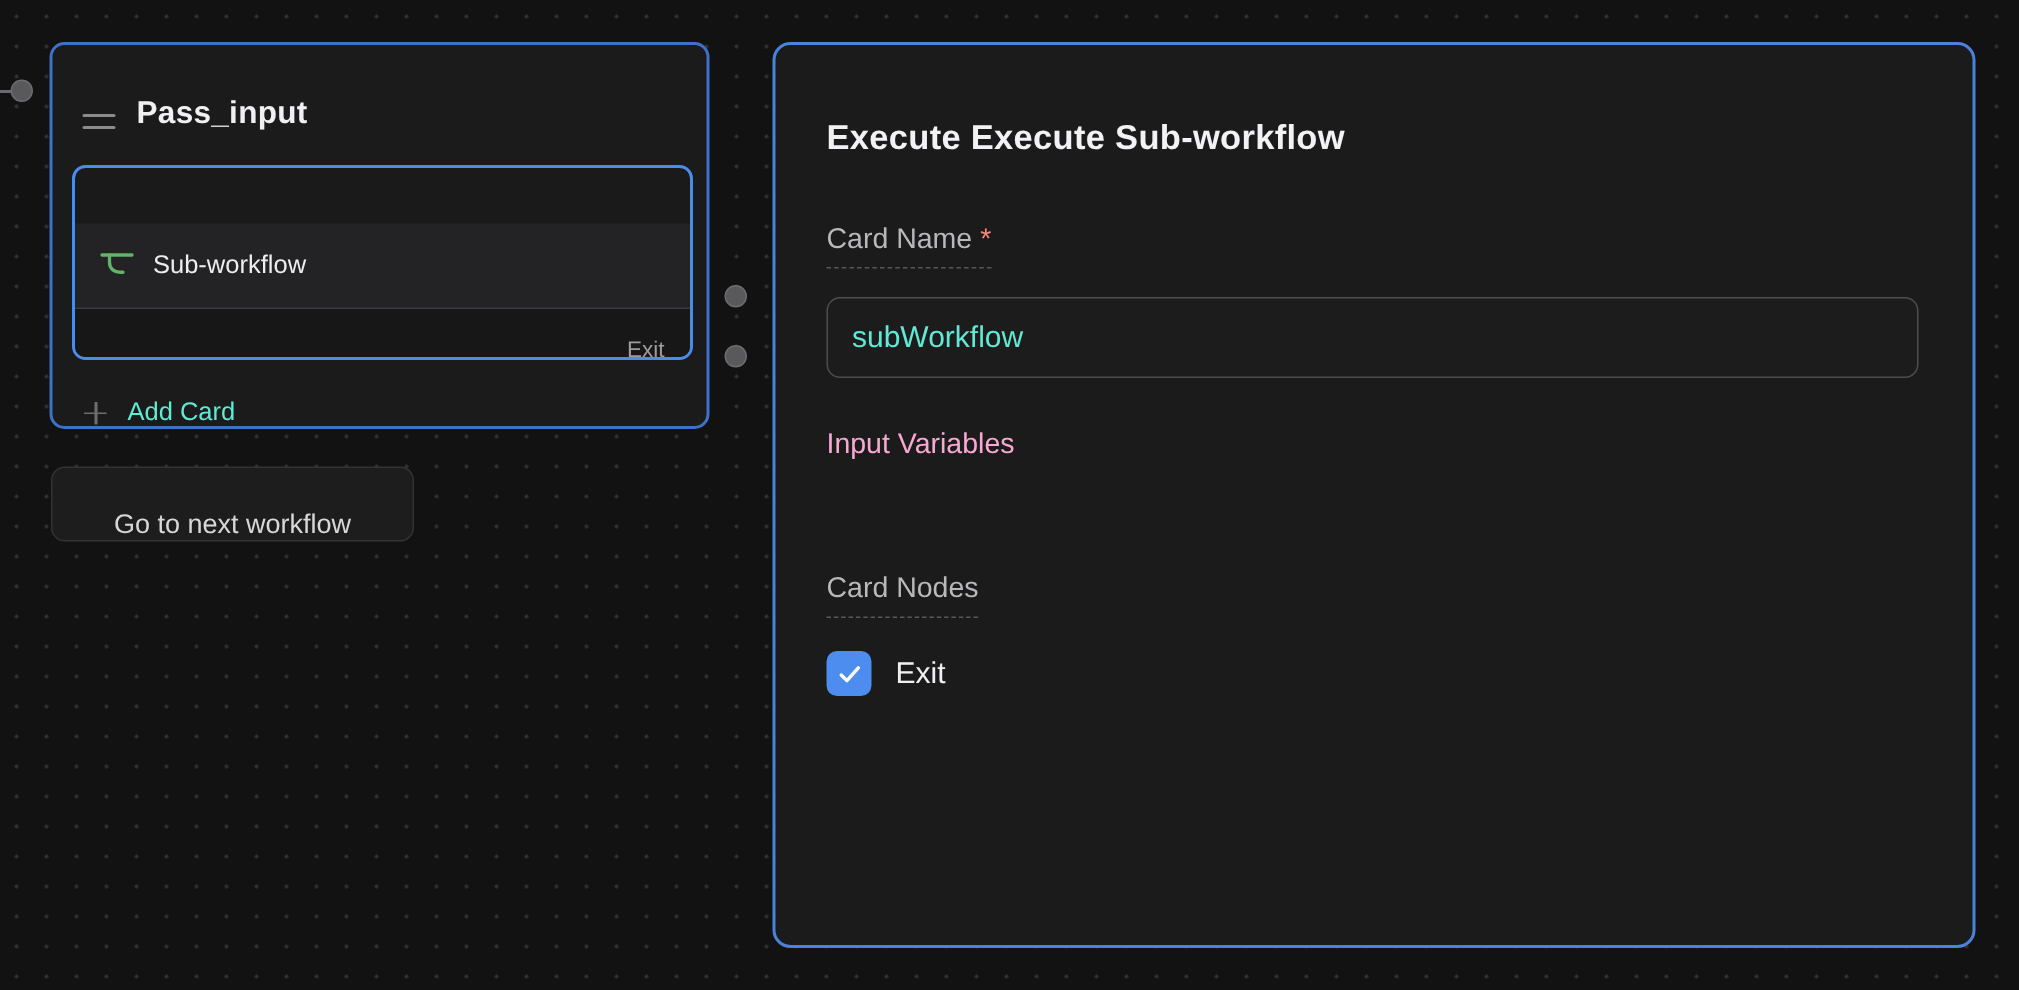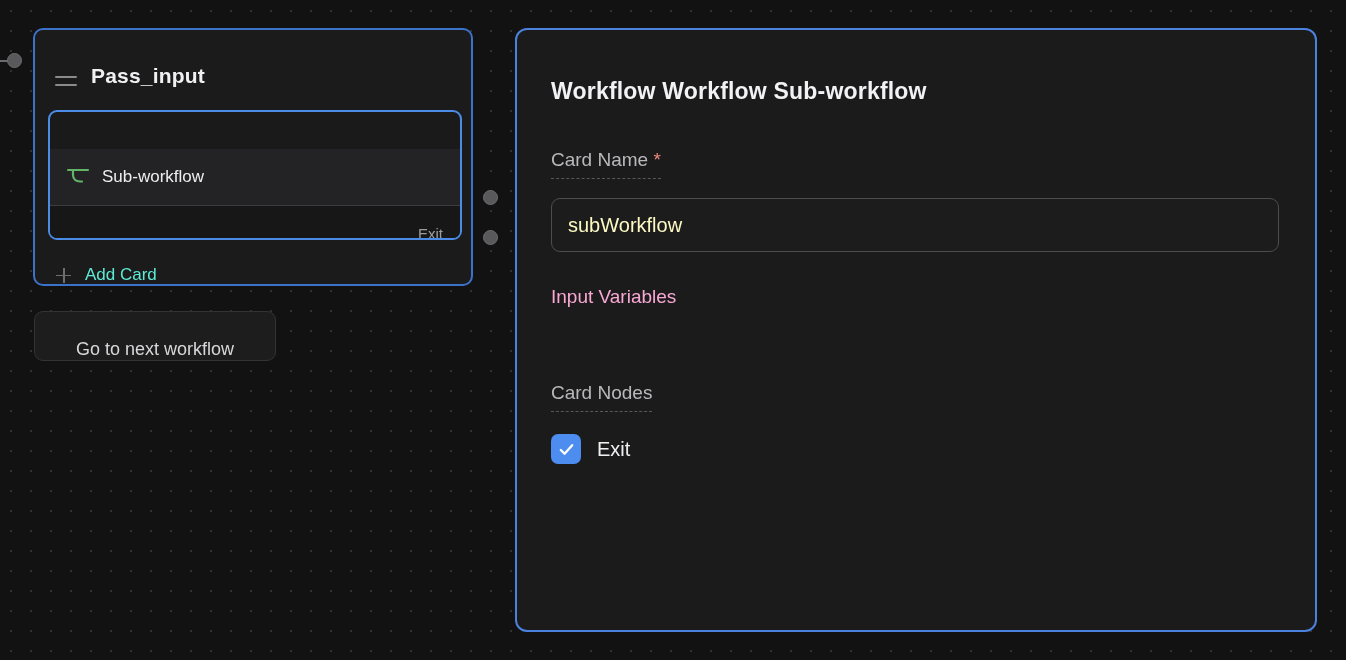--- a/index.html
+++ b/index.html
@@ -211,21 +211,21 @@
   .text-input {
     margin-top: 19px;
     width: 728px;
     height: 54px;
     background: #1c1c1d;
     border: 1px solid #4d4d50;
     border-radius: 9px;
     display: flex;
     align-items: center;
     padding: 0 16px;
-    color: #fef9c3;
+    color: #5eead4;
     font-size: 20px;
   }
 
   .var-input {
     margin-top: 18px;
     width: 728px;
     height: 55px;
     background: #1c1c1d;
     border: 1px solid #4d4d50;
     border-radius: 9px;
@@ -304,21 +304,21 @@
   </div>
 
   <div class="port port-r1"></div>
   <div class="port port-r2"></div>
 
   <div class="next-btn">
     <span>Go to next workflow</span>
   </div>
 
   <div class="panel">
-    <div class="panel-title">Workflow Workflow Sub-workflow</div>
+    <div class="panel-title">Execute Execute Sub-workflow</div>
 
     <div>
       <span class="field-label">
         <span>Card Name</span>
         <span class="req">*</span>
       </span>
       <div class="text-input">
         <span>subWorkflow</span>
       </div>
     </div>

